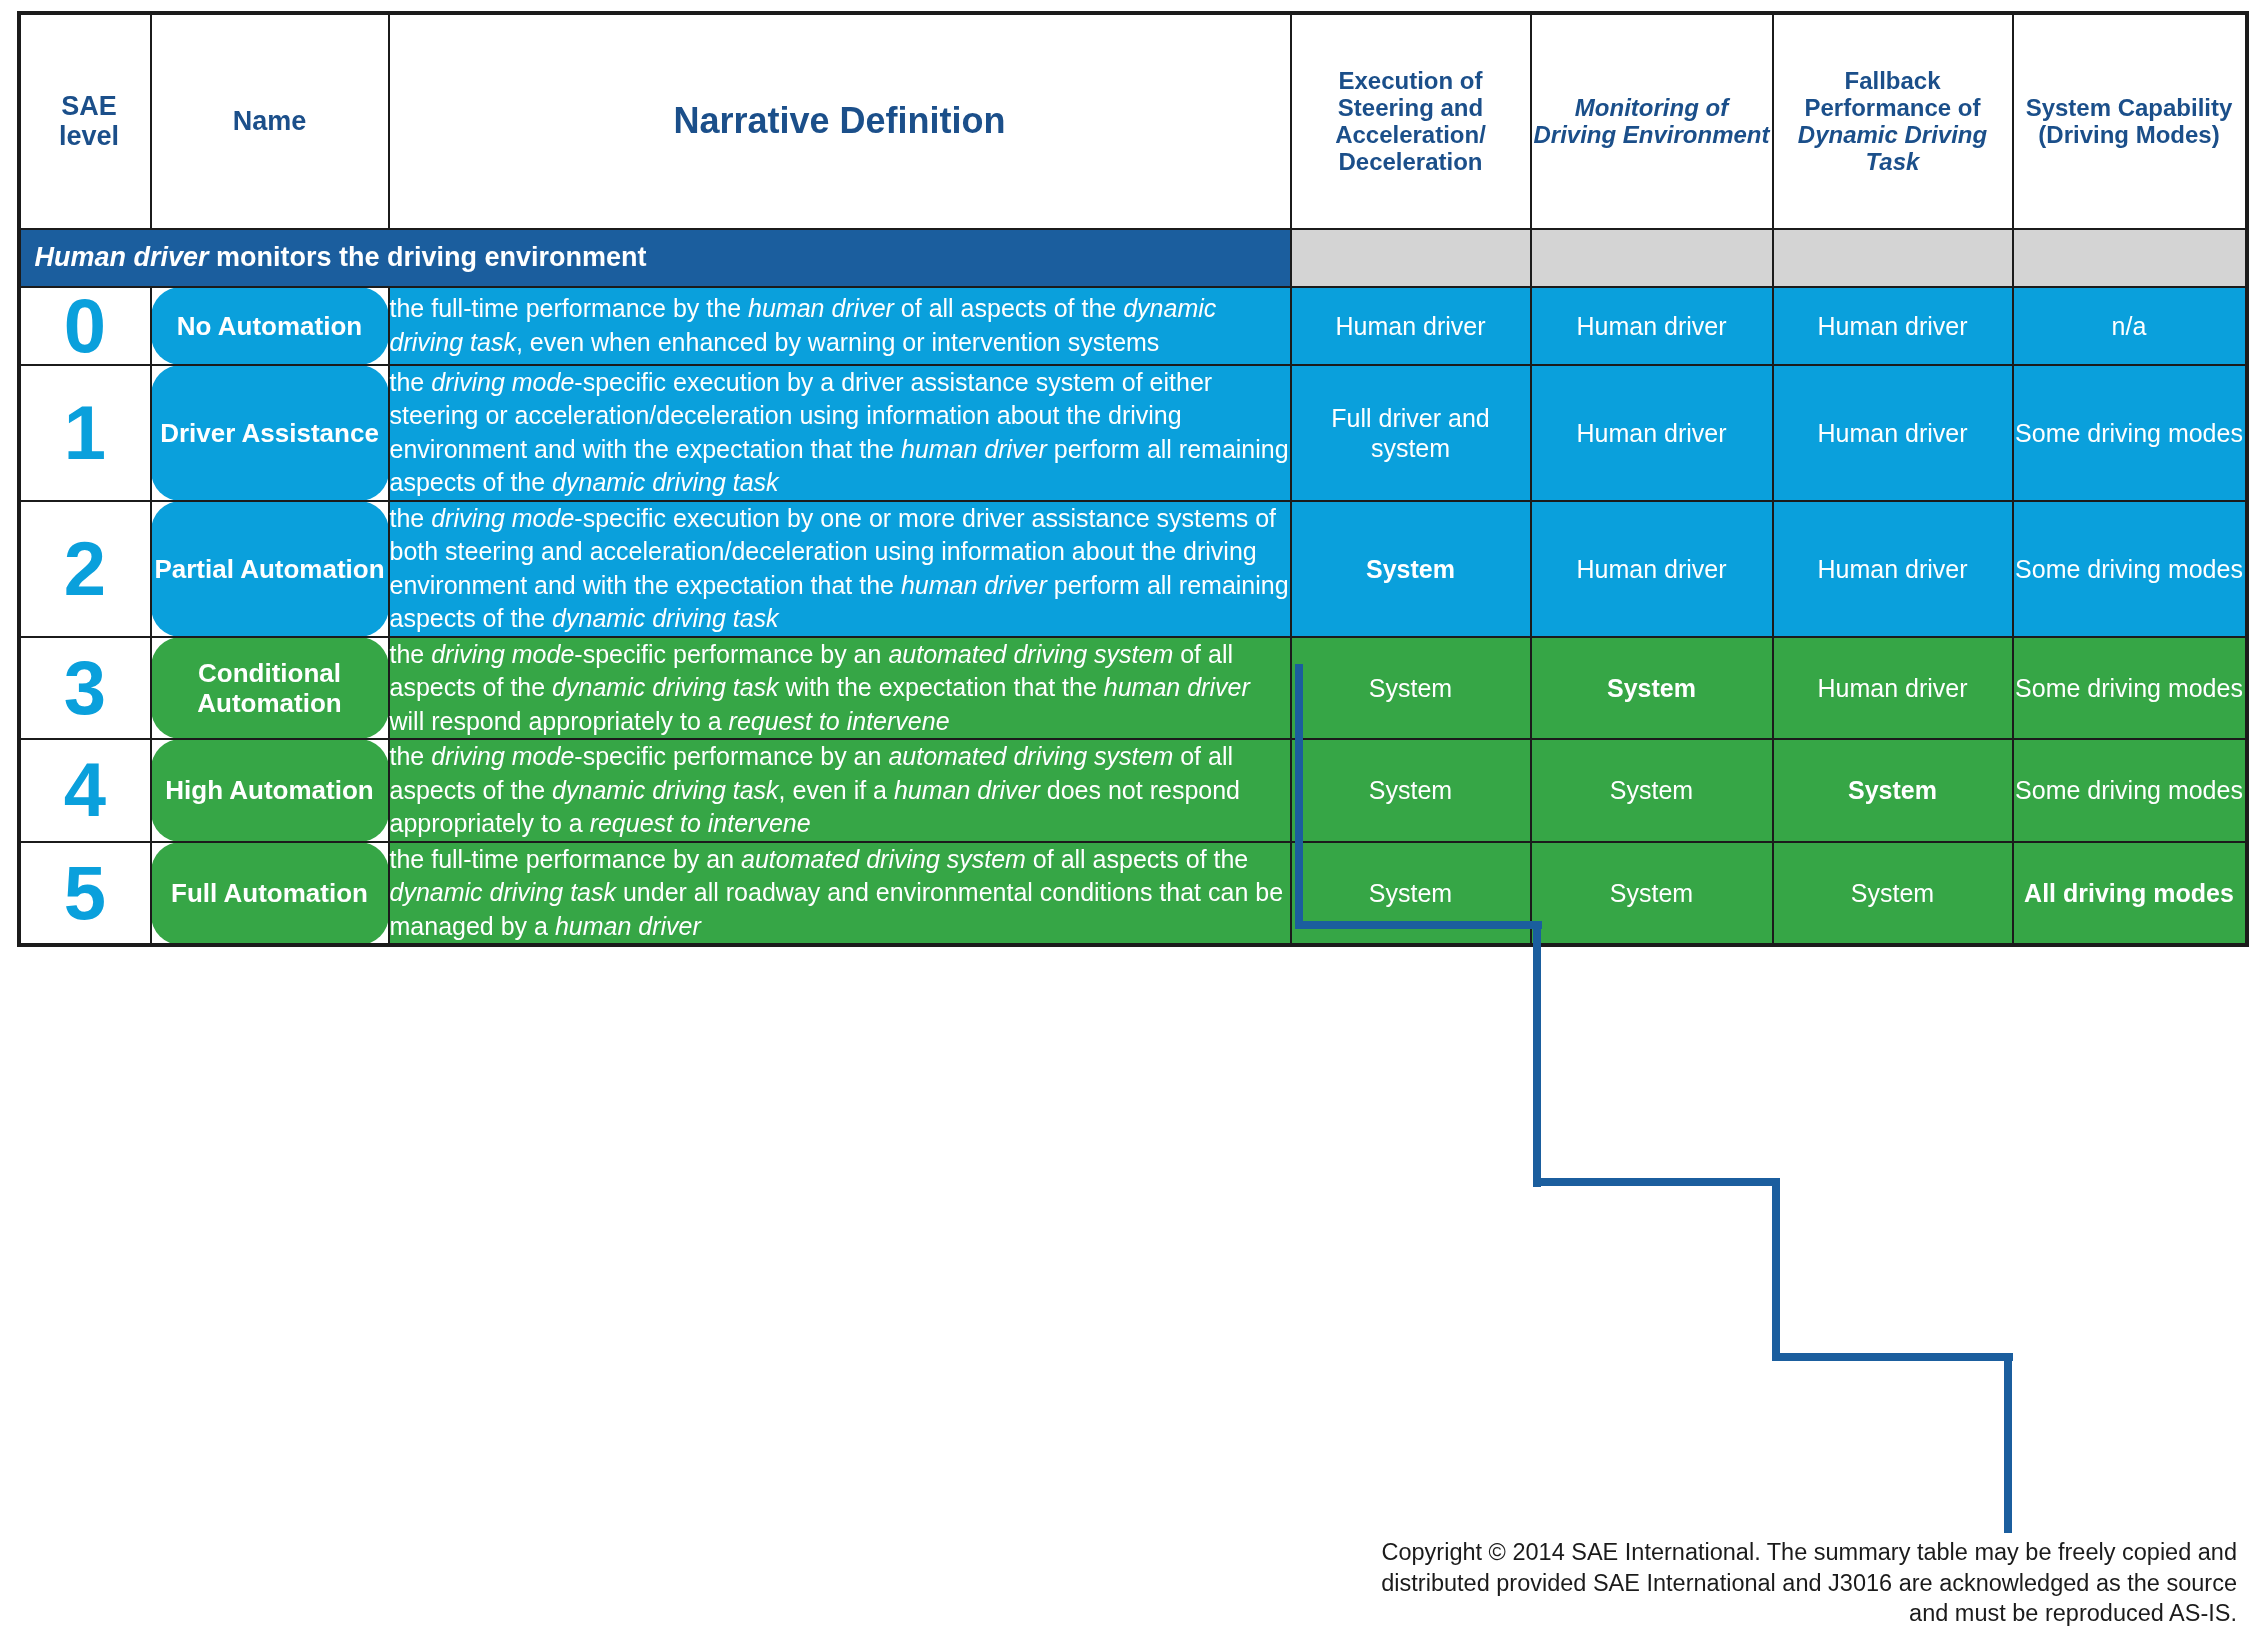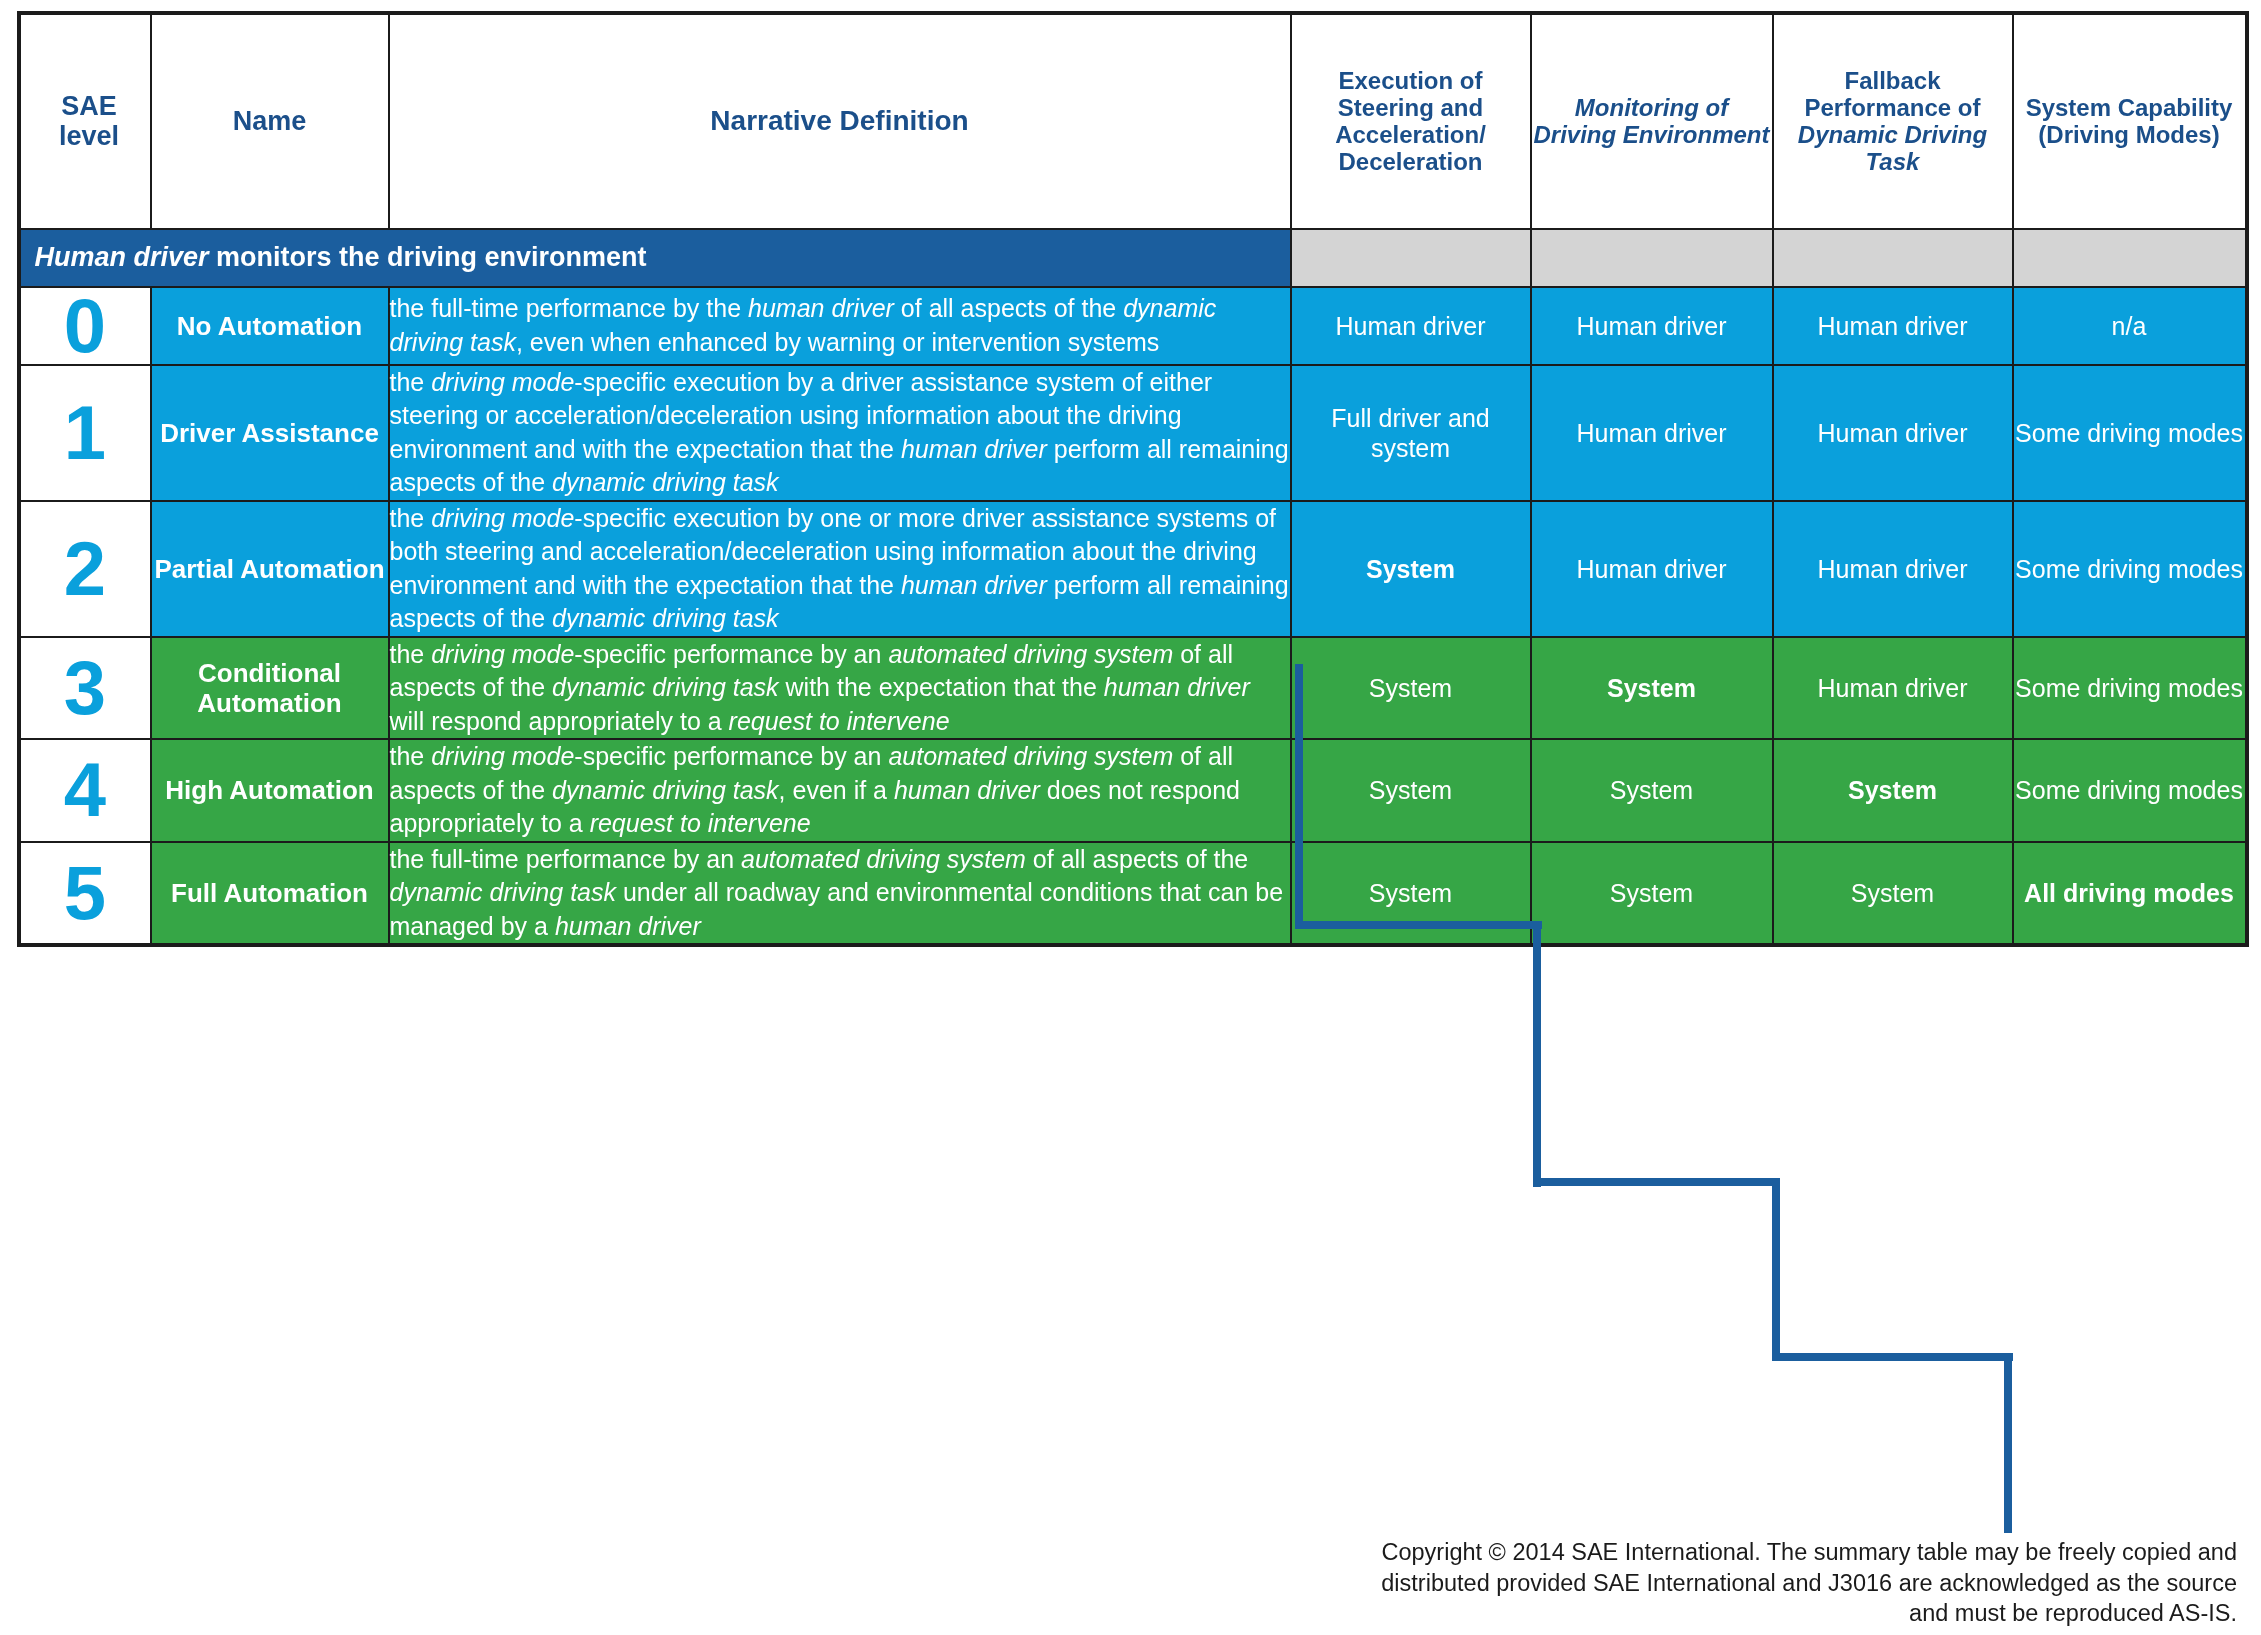--- a/index.html
+++ b/index.html
@@ -44,21 +44,21 @@
   thead th {
     background: #ffffff;
     color: #1b4f8a;
     font-weight: bold;
     text-align: center;
     font-size: 24px;
     line-height: 1.13;
     padding: 9.4px 5.9px;
     height: 216px;
   }
-  thead th.hdr-narr { font-size: 28px; }
+  thead th.hdr-narr { font-size: 36px; }
   thead th.hdr-level { font-size: 27px; padding-left: 8px; }
   thead th.hdr-name { font-size: 27px; }
   thead th.hdr-mon { font-style: italic; }
 
   
   tr.banner td.banner-text {
     font-size: 27px;
     font-weight: bold;
     color: #ffffff;
     text-align: left;
@@ -78,20 +78,21 @@
     text-align: center;
     line-height: 1;
   }
   td.name {
     color: #ffffff;
     font-size: 26px;
     font-weight: bold;
     text-align: center;
     line-height: 1.16;
     padding: 5.9px 4.7px;
+    border-radius: 30px;
   }
   td.narr {
     color: #ffffff;
     font-size: 25px;
     line-height: 1.34;
     text-align: left;
     padding: 10.6px 13px 10.6px 13px;
   }
   td.val {
     color: #ffffff;

